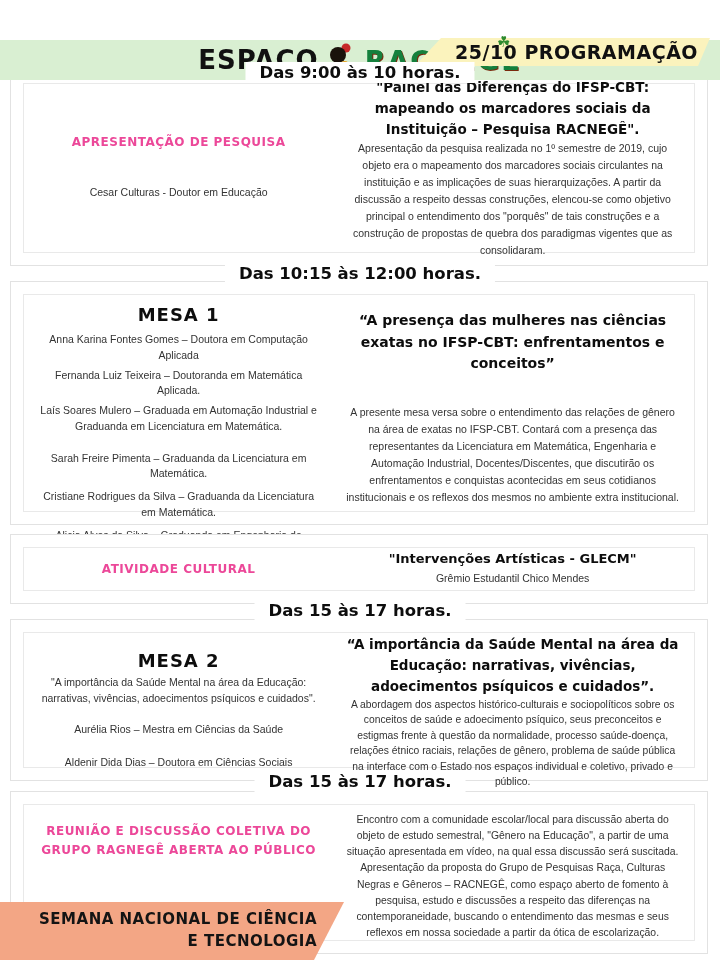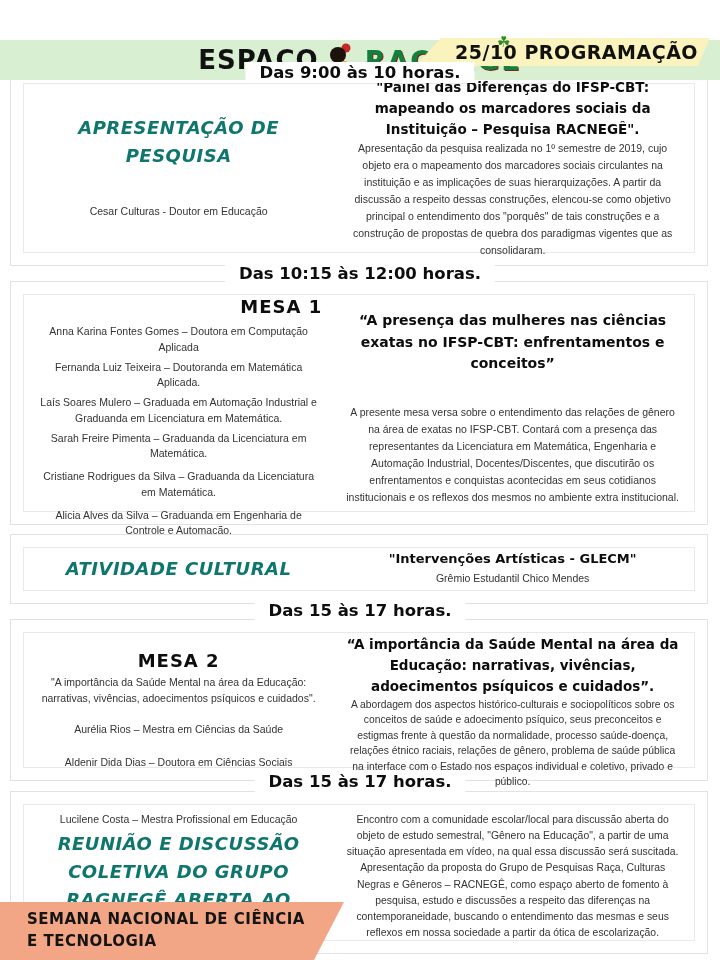--- a/index.html
+++ b/index.html
@@ -48,44 +48,44 @@
     position:absolute;inset:12px;border:1px solid #e9e9e9;pointer-events:none;
   }
   .card .content{
     position:absolute;inset:14px;display:flex;flex-direction:row;
   }
   .col-left{width:46%;display:flex;flex-direction:column;align-items:center;
     justify-content:center;text-align:center;padding:4px 10px;box-sizing:border-box;}
   .col-right{width:54%;display:flex;flex-direction:column;align-items:center;
     justify-content:flex-start;text-align:center;padding:4px 12px;box-sizing:border-box;}
   .big-title{
-    font-family:"DejaVu Sans",sans-serif;font-weight:bold;font-size:18px;
-    color:#0f766e;letter-spacing:.5px;line-height:1.55;font-style:italic;
+    font-family:"DejaVu Sans",sans-serif;font-weight:bold;font-size:12px;
+    color:#ec4899;letter-spacing:.5px;line-height:1.55;
   }
   .mesa-title{
     font-family:"DejaVu Sans",sans-serif;font-weight:bold;font-size:18px;
     color:#0d0d0d;letter-spacing:1px;margin-bottom:5px;
   }
   .r-title{
     font-family:"DejaVu Sans",sans-serif;font-weight:bold;font-size:13.5px;
     color:#0d0d0d;line-height:1.55;
   }
   .body-text{font-size:10.5px;line-height:1.62;color:#333;}
   .name-line{font-size:10.5px;line-height:1.5;color:#333;margin:2px 0;}
-  .gap-top{margin-top:2px;}
+  .gap-top{margin-top:14px;}
   .gap-mid{margin-top:5px;} .sp12{height:12px;} .sp32{height:32px;}
   
   .footer{
     position:absolute;top:902px;left:0;width:344px;height:58px;background:#f3a685;
     clip-path:polygon(0 0,100% 0,calc(100% - 30px) 100%,0 100%);z-index:8;
     display:flex;align-items:center;justify-content:center;
   }
   .footer span{
     font-family:"DejaVu Sans",sans-serif;font-weight:bold;font-size:15px;
-    color:#141414;text-align:left;line-height:1.45;max-width:290px;letter-spacing:.5px;
+    color:#141414;text-align:right;line-height:1.45;max-width:290px;letter-spacing:.5px;
   }
 </style>
 </head>
 <body>
 
 <div id="page">
 
   <div class="banner">
     <span class="espaco">ESPAÇO</span>
     <span style="display:inline-flex;">
@@ -121,21 +121,21 @@
         <div class="r-title">"Painel das Diferenças do IFSP-CBT: mapeando os marcadores sociais da Instituição – Pesquisa RACNEGÊ".</div>
         <div class="sp12"></div>
         <div class="body-text">Apresentação da pesquisa realizada no 1º semestre de 2019, cujo objeto era o mapeamento dos marcadores sociais circulantes na instituição e as implicações de suas hierarquizações. A partir da discussão a respeito dessas construções, elencou-se como objetivo principal o entendimento dos "porquês" de tais construções e a construção de propostas de quebra dos paradigmas vigentes que as consolidaram.</div>
       </div>
     </div>
   </div>
 
   <div class="card" style="top:281px;height:242px;">
     <div class="inner"></div>
     <div class="content">
-      <div class="col-left" style="justify-content:flex-start;padding-top:0;align-items:flex-end;">
+      <div class="col-left" style="justify-content:flex-start;padding-top:8px;">
         <div class="mesa-title">MESA 1</div>
         <div class="name-line">Anna Karina Fontes Gomes – Doutora em Computação Aplicada</div>
         <div class="name-line">Fernanda Luiz Teixeira – Doutoranda em Matemática Aplicada.</div>
         <div class="name-line">Laís Soares Mulero – Graduada em Automação Industrial e Graduanda em Licenciatura em Matemática.</div>
         <div class="name-line gap-top">Sarah Freire Pimenta – Graduanda da Licenciatura em Matemática.</div>
         <div class="name-line gap-mid">Cristiane Rodrigues da Silva – Graduanda da Licenciatura em Matemática.</div>
         <div class="name-line gap-mid">Alicia Alves da Silva – Graduanda em Engenharia de Controle e Automação.</div>
         <div class="name-line gap-mid">Eduarda – Graduanda em Engenharia de Controle e Automação.</div>
       </div>
       <div class="col-right" style="padding-top:14px;">
@@ -174,21 +174,20 @@
         <div class="r-title">“A importância da Saúde Mental na área da Educação: narrativas, vivências, adoecimentos psíquicos e cuidados”.</div>
         <div class="body-text" style="line-height:1.5;font-size:10.3px;">A abordagem dos aspectos histórico-culturais e sociopolíticos sobre os conceitos de saúde e adoecimento psíquico, seus preconceitos e estigmas frente à questão da normalidade, processo saúde-doença, relações étnico raciais, relações de gênero, problema de saúde pública na interface com o Estado nos espaços individual e coletivo, privado e público.</div>
       </div>
     </div>
   </div>
 
   <div class="card" style="top:791px;height:161px;">
     <div class="inner"></div>
     <div class="content">
       <div class="col-left" style="justify-content:flex-start;padding-top:4px;">
-        <div class="name-line">Lucilene Costa – Mestra Profissional em Educação</div>
         <div class="sp12"></div>
         <div class="big-title" style="max-width:280px;">REUNIÃO E DISCUSSÃO COLETIVA DO GRUPO RAGNEGÊ ABERTA AO PÚBLICO</div>
       </div>
       <div class="col-right" style="justify-content:flex-start;padding-top:6px;">
         <div class="body-text" style="line-height:1.55;font-size:10.4px;">Encontro com a comunidade escolar/local para discussão aberta do objeto de estudo semestral, "Gênero na Educação", a partir de uma situação apresentada em vídeo, na qual essa discussão será suscitada. Apresentação da proposta do Grupo de Pesquisas Raça, Culturas Negras e Gêneros – RACNEGÊ, como espaço aberto de fomento à pesquisa, estudo e discussões a respeito das diferenças na contemporaneidade, buscando o entendimento das mesmas e seus reflexos em nossa sociedade a partir da ótica de escolarização.</div>
       </div>
     </div>
   </div>
 
   <div class="footer">

